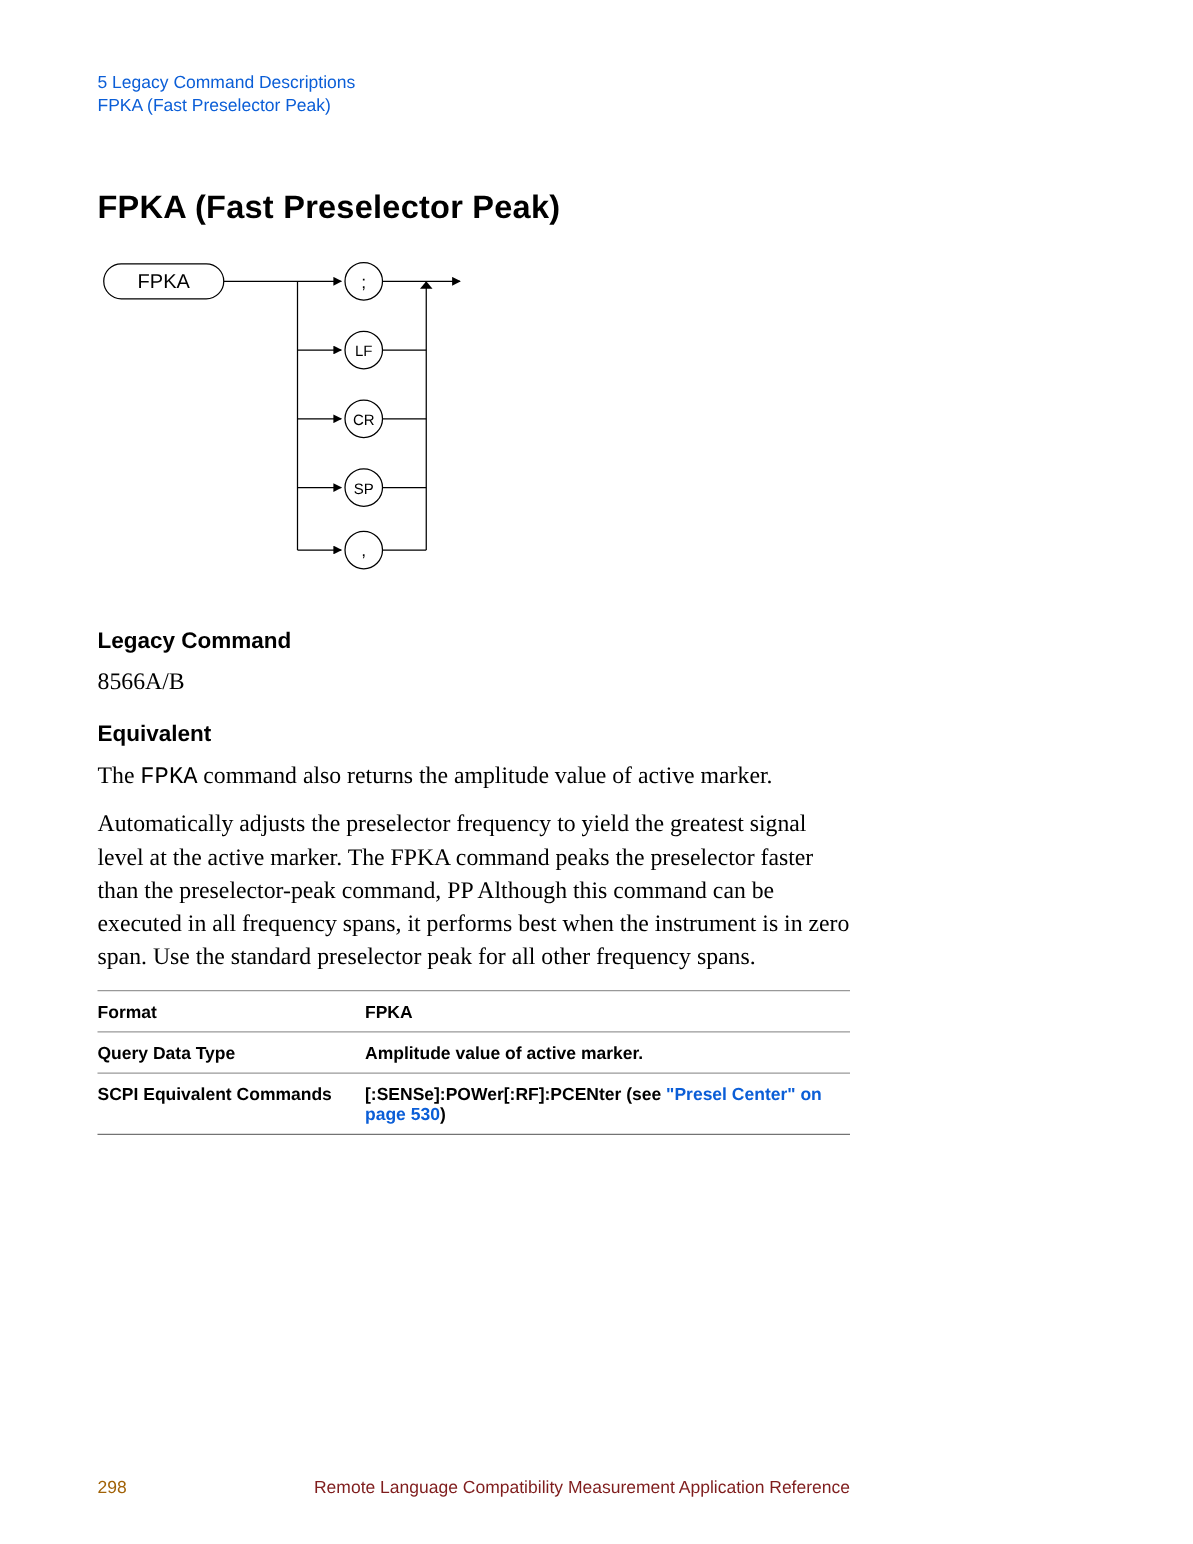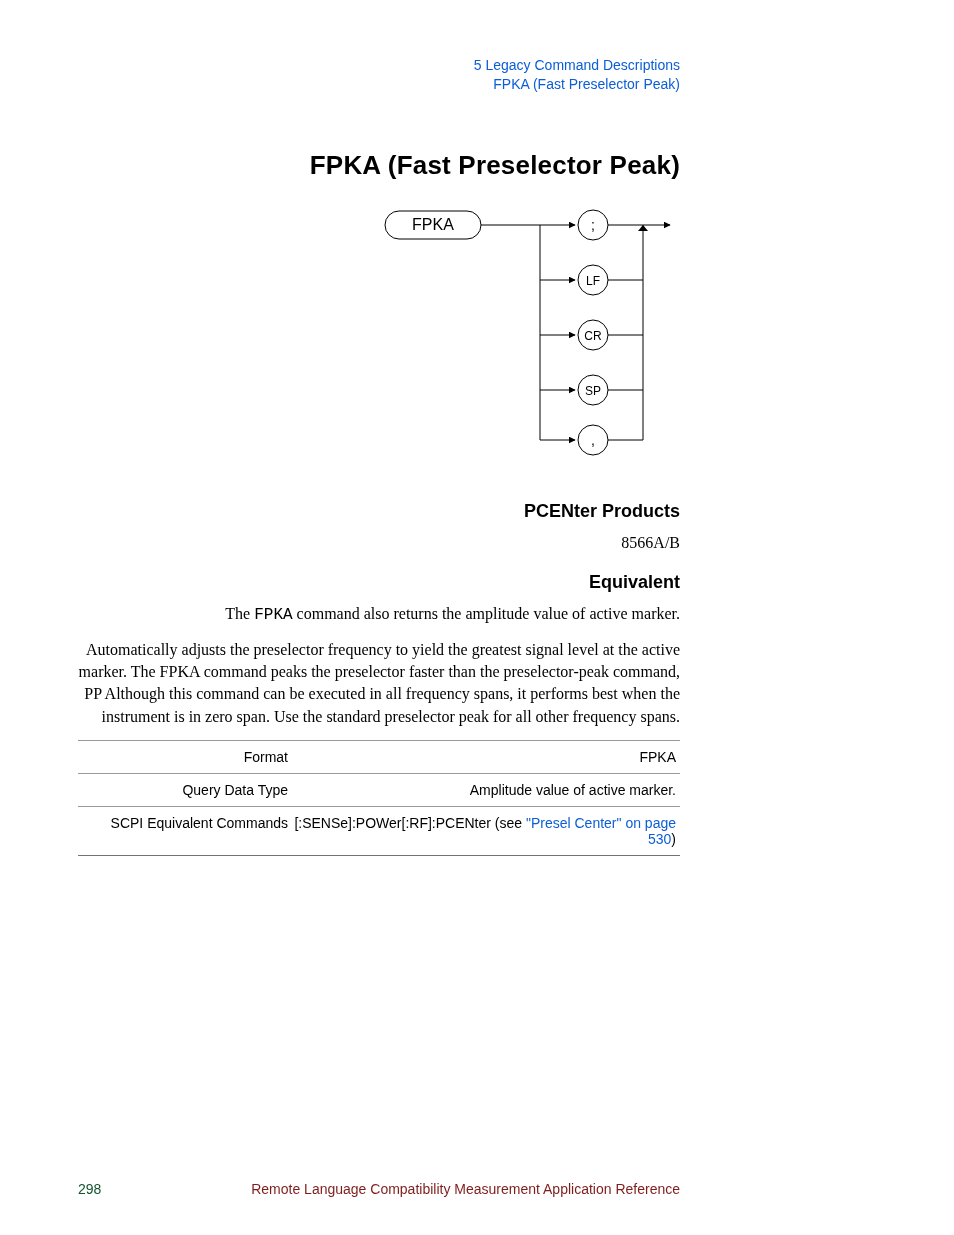--- a/index.html
+++ b/index.html
@@ -12,21 +12,20 @@
     background: #fff;
     color: #000;
     position: relative;
   }
   .page {
     box-sizing: border-box;
     padding: 56px 78px 0 78px;
     width: 758px;
     height: 1235px;
     position: relative;
-    text-align: right;
   }
   .header-link {
     color: #0b5ed7;
     font-size: 14px;
     line-height: 1.35;
     font-family: Arial, Helvetica, sans-serif;
   }
   h1.title {
     font-family: Arial, Helvetica, sans-serif;
     font-weight: 700;
@@ -40,51 +39,52 @@
     font-size: 18px;
     margin: 18px 0 10px 0;
   }
   .syntax-diagram {
     width: 300px;
     height: 260px;
     margin: 6px 0 14px 0;
   }
   .body-text {
     font-family: Georgia, 'Times New Roman', serif;
-    font-size: 16px;
+    font-size: 19px;
     line-height: 1.4;
     margin: 10px 0 12px 0;
   }
   .mono { font-family: "Courier New", monospace; }
   table.cmd {
     width: 100%;
     border-collapse: collapse;
     font-family: Arial, Helvetica, sans-serif;
     font-size: 14px;
     margin-top: 0;
+    font-weight: bold;
   }
   table.cmd td {
     border-top: 1px solid #999;
     padding: 8px 4px 8px 0;
     vertical-align: top;
   }
   table.cmd tr:last-child td { border-bottom: 1px solid #737373; }
   table.cmd td.label { width: 210px; }
   .link { color: #0b5ed7; }
   .footer {
     position: absolute;
     left: 78px;
     right: 78px;
     bottom: 38px;
     display: flex;
     justify-content: space-between;
     align-items: baseline;
     font-size: 14px;
   }
-  .footer .pg { color: #14532d; }
+  .footer .pg { color: #a16207; }
   .footer .ref { color: #7f1d1d; }
 </style>
 </head>
 <body>
 
 <div class="page">
 
   <div class="header-link">
     <div>5  Legacy Command Descriptions</div>
     <div>FPKA (Fast Preselector Peak)</div>
@@ -130,21 +130,21 @@
     <circle cx="213" cy="185" r="15" fill="none" stroke="#000"></circle>
     <text x="213" y="190" text-anchor="middle" font-family="Arial" font-size="12">SP</text>
     <line x1="228" y1="185" x2="263" y2="185" stroke="#000"></line>
 
     <line x1="160" y1="235" x2="195" y2="235" stroke="#000" marker-end="url(#arrow)"></line>
     <circle cx="213" cy="235" r="15" fill="none" stroke="#000"></circle>
     <text x="213" y="240" text-anchor="middle" font-family="Arial" font-size="14">,</text>
     <line x1="228" y1="235" x2="263" y2="235" stroke="#000"></line>
   </svg>
 
-  <h2 class="section">PCENter Products</h2>
+  <h2 class="section">Legacy Command</h2>
   <p class="body-text">8566A/B</p>
 
   <h2 class="section">Equivalent</h2>
   <p class="body-text">
     <span>The </span><span class="mono">FPKA</span><span> command also returns the amplitude value of active marker.</span>
   </p>
   <p class="body-text">Automatically adjusts the preselector frequency to yield the greatest signal level at the active marker. The FPKA command peaks the preselector faster than the preselector-peak command, PP Although this command can be executed in all frequency spans, it performs best when the instrument is in zero span. Use the standard preselector peak for all other frequency spans.</p>
 
   <table class="cmd">
     <tbody>

